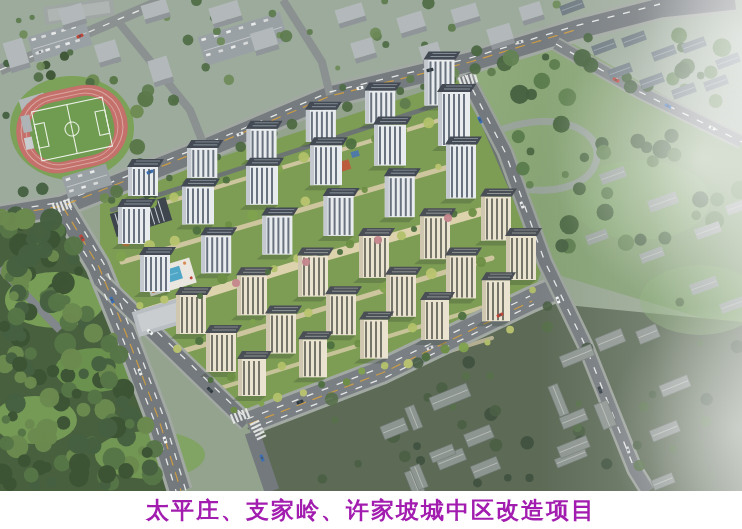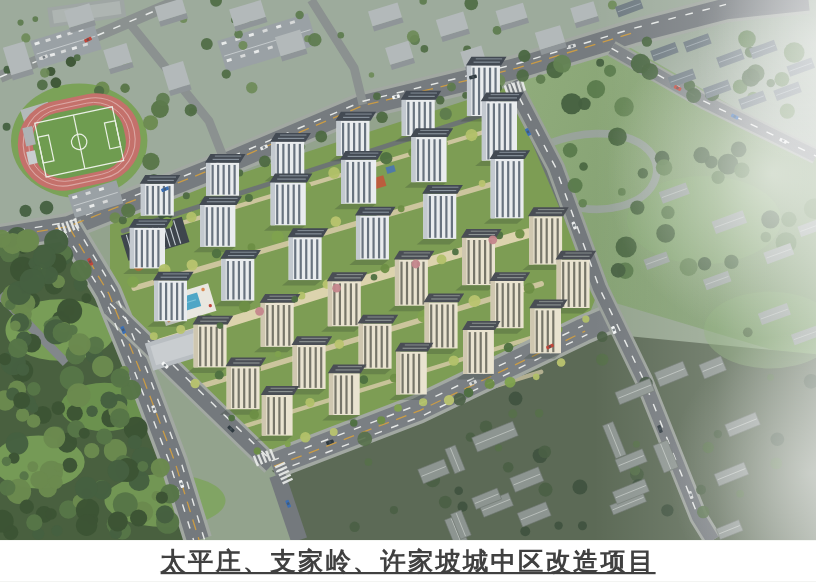--- a/index.html
+++ b/index.html
@@ -1,20 +1,20 @@
 <!DOCTYPE html>
 <html><head>
 <meta charset="utf-8">
 <style>
   html,body{margin:0;padding:0;background:#222;}
   .stage{position:relative;width:742px;height:529px;overflow:hidden;background:#8d9f88;font-family:"Liberation Sans","DejaVu Sans",sans-serif;}
   .render{position:absolute;top:0;left:0;width:742px;height:491px;}
   svg{display:block;}
   .caption-bar{position:absolute;left:0;top:491px;width:742px;height:38px;background:#ffffff;display:flex;align-items:center;justify-content:center;}
-  .caption{font-weight:700;font-size:23px;letter-spacing:2px;color:#404040;white-space:nowrap;text-decoration:underline;}
+  .caption{font-weight:700;font-size:23px;letter-spacing:2px;color:#a21caf;white-space:nowrap;}
 </style>
 </head>
 <body>
 
 <div class="stage">
   <div class="render">
     <svg id="scene" width="742" height="491" viewBox="0 0 742 491">
       <defs>
         <linearGradient id="gHills" x1="0" y1="0" x2="1" y2="0.4">
           <stop offset="0" stop-color="#91ad7c"></stop>

